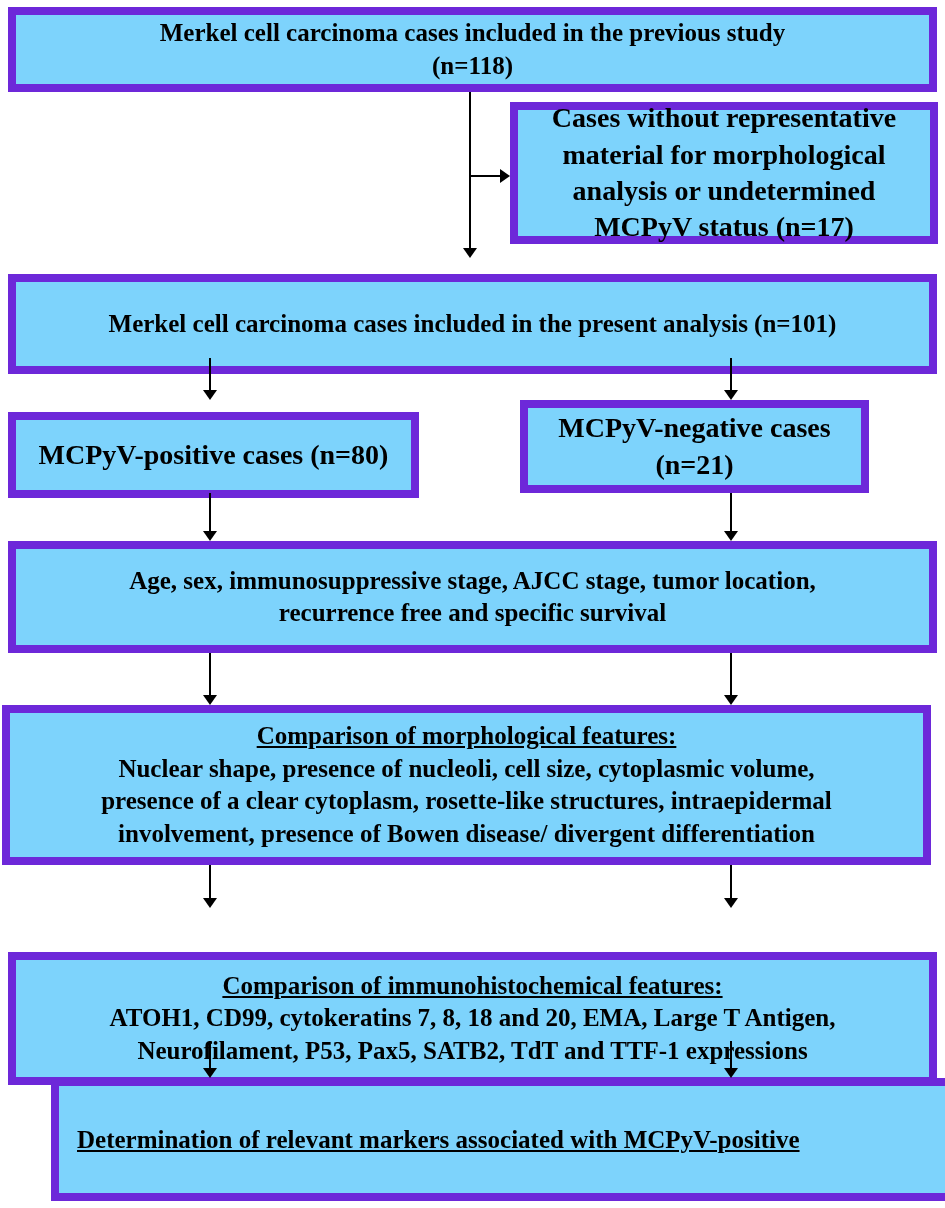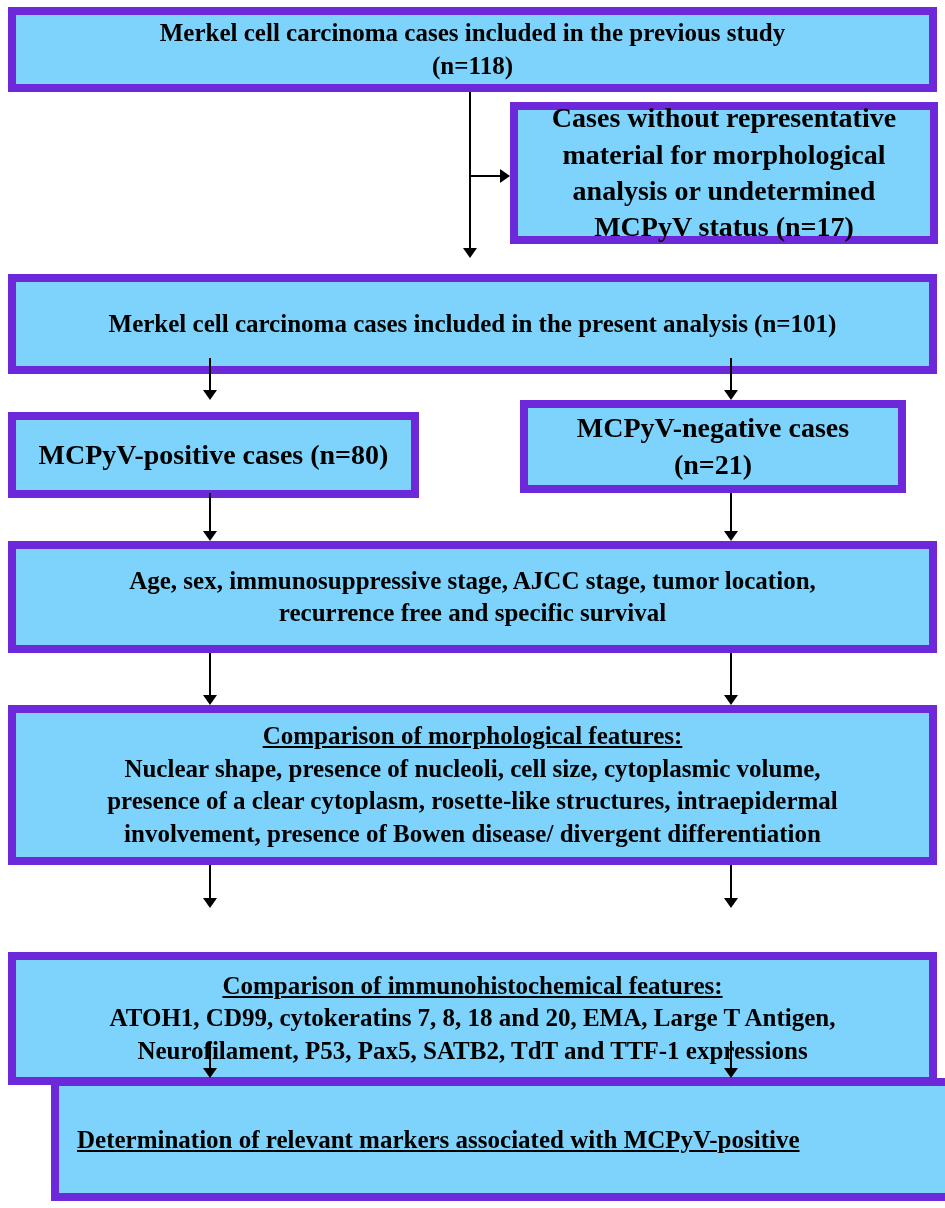--- a/index.html
+++ b/index.html
@@ -69,21 +69,21 @@
   <div class="varrow" style="left:209px; top:358px; height:32px;">
     <div class="head"></div>
   </div>
   <div class="varrow" style="left:730px; top:358px; height:32px;">
     <div class="head"></div>
   </div>
 
   <div class="box fs24" style="left:8px; top:412px; width:411px; height:86px;">
     <span>MCPyV-positive cases (n=80)</span>
   </div>
-  <div class="box fs24" style="left:520px; top:400px; width:386px; height:93px;">
+  <div class="box fs24" style="left:520px; top:400px; width:349px; height:93px;">
     <span>MCPyV-negative cases (n=21)</span>
   </div>
 
   <div class="varrow" style="left:209px; top:493px; height:38px;">
     <div class="head"></div>
   </div>
   <div class="varrow" style="left:730px; top:493px; height:38px;">
     <div class="head"></div>
   </div>
 
@@ -92,21 +92,21 @@
 recurrence free and specific survival</span>
   </div>
 
   <div class="varrow" style="left:209px; top:653px; height:42px;">
     <div class="head"></div>
   </div>
   <div class="varrow" style="left:730px; top:653px; height:42px;">
     <div class="head"></div>
   </div>
 
-  <div class="box fs25" style="left:8px; top:705px; width:929px; height:160px;">
+  <div class="box fs25" style="left:2px; top:705px; width:929px; height:160px;">
     <span class="heading">Comparison of morphological features:</span>
     <span class="pre">Nuclear shape, presence of nucleoli, cell size, cytoplasmic volume,
 presence of a clear cytoplasm, rosette-like structures, intraepidermal
 involvement, presence of Bowen disease/ divergent differentiation</span>
   </div>
 
   <div class="varrow" style="left:209px; top:865px; height:33px;">
     <div class="head"></div>
   </div>
   <div class="varrow" style="left:730px; top:865px; height:33px;">

